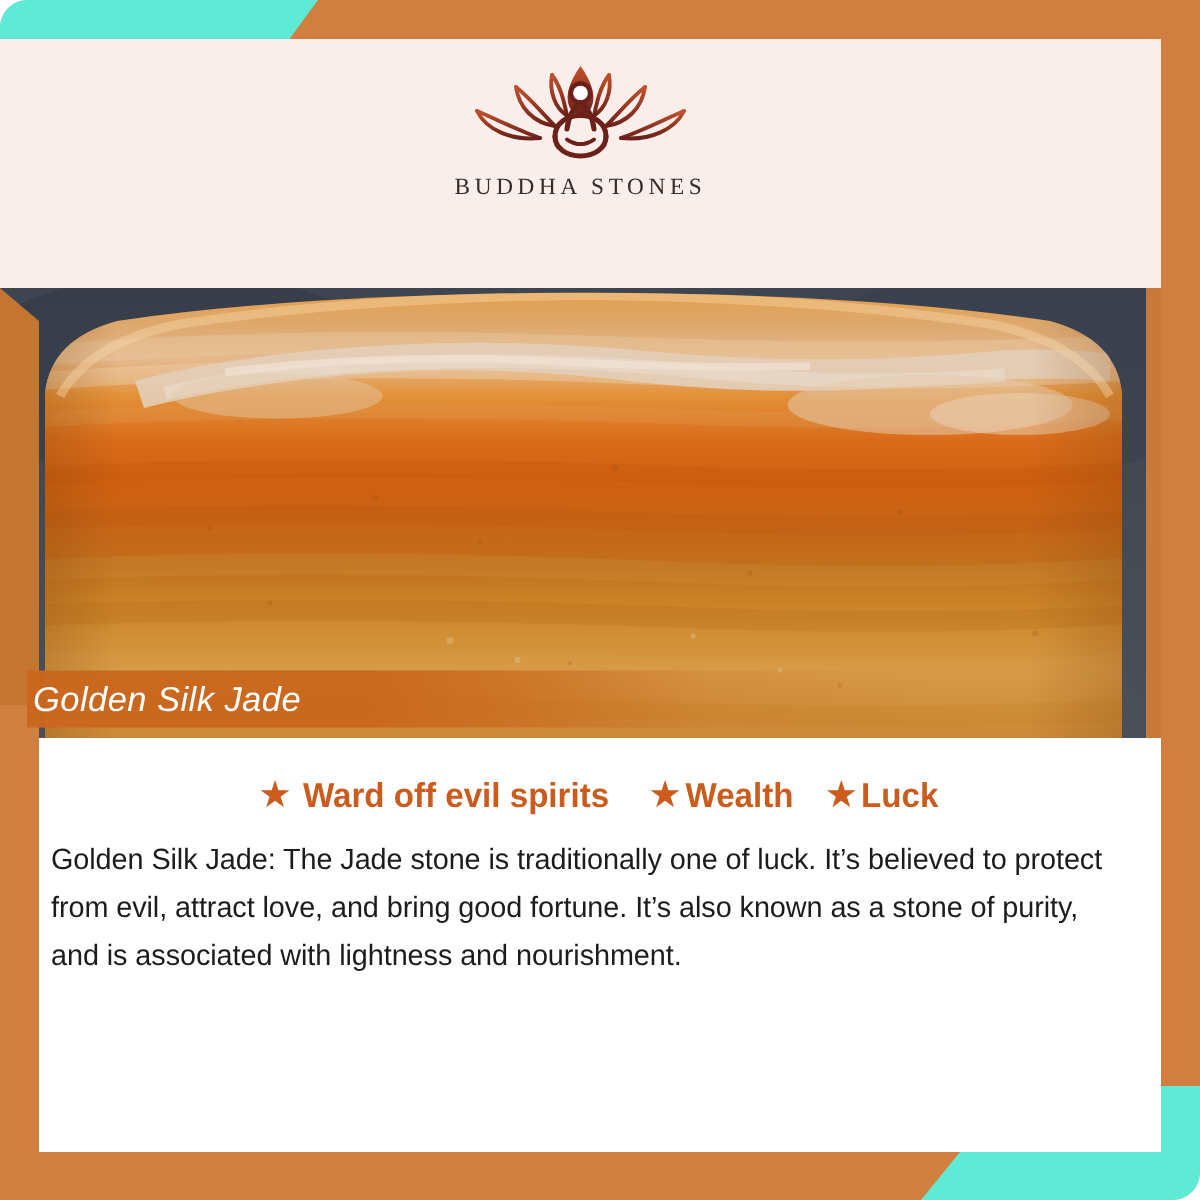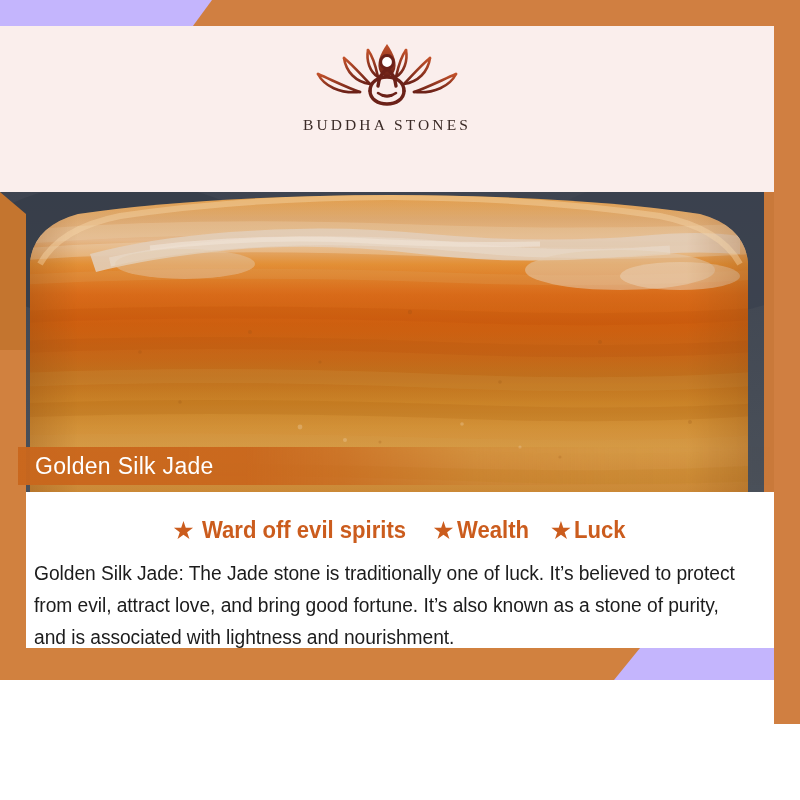--- a/index.html
+++ b/index.html
@@ -4,21 +4,21 @@
 <style>
   * { margin:0; padding:0; box-sizing:border-box; }
   html,body { width:800px; height:800px; }
   body {
     font-family:"Liberation Sans", sans-serif;
     background:#ffffff;
     position:relative;
     overflow:hidden;
   }
 
-  #page { position:absolute; inset:0; width:800px; height:680px; background:#c4b5fd; }
+  #page { position:absolute; inset:0; width:800px; height:800px; background:#5eead4;border-radius:18px; }
 
   
   .frame-top {
     position:absolute; top:0; left:190px; width:610px; height:30px;
     background:#d07f41;
     clip-path:polygon(22px 0, 100% 0, 100% 100%, 0 100%);
     z-index:6;
   }
   .frame-right {
     position:absolute; top:0; right:0; width:26px; height:724px;
@@ -87,23 +87,23 @@
 
   
   .name-banner {
     position:absolute; left:18px; top:447px; width:760px; height:38px;
     background:linear-gradient(to right, rgba(201,103,29,0.97) 0%, rgba(201,103,29,0.96) 30%,
                 rgba(201,103,29,0.72) 42%, rgba(201,103,29,0.18) 60%, rgba(201,103,29,0.04) 78%,
                 rgba(201,103,29,0) 100%);
     display:flex; align-items:center; z-index:6;
   }
   .name-text {
-    margin-left:17px;
+    margin-left:4px;
     font-family:"Liberation Sans", sans-serif;
-    font-size:23px; color:#ffffff; font-weight:400; letter-spacing:0.3px;
+    font-size:23px; color:#ffffff; font-weight:400; letter-spacing:0.3px;font-style:italic;
   }
 
   
   .content {
     position:absolute; left:26px; top:492px; width:748px; bottom:32px;
     background:#ffffff; z-index:4;
   }
   .benefits {
     display:flex; align-items:center; justify-content:center;
     gap:18px; padding-top:25px;

